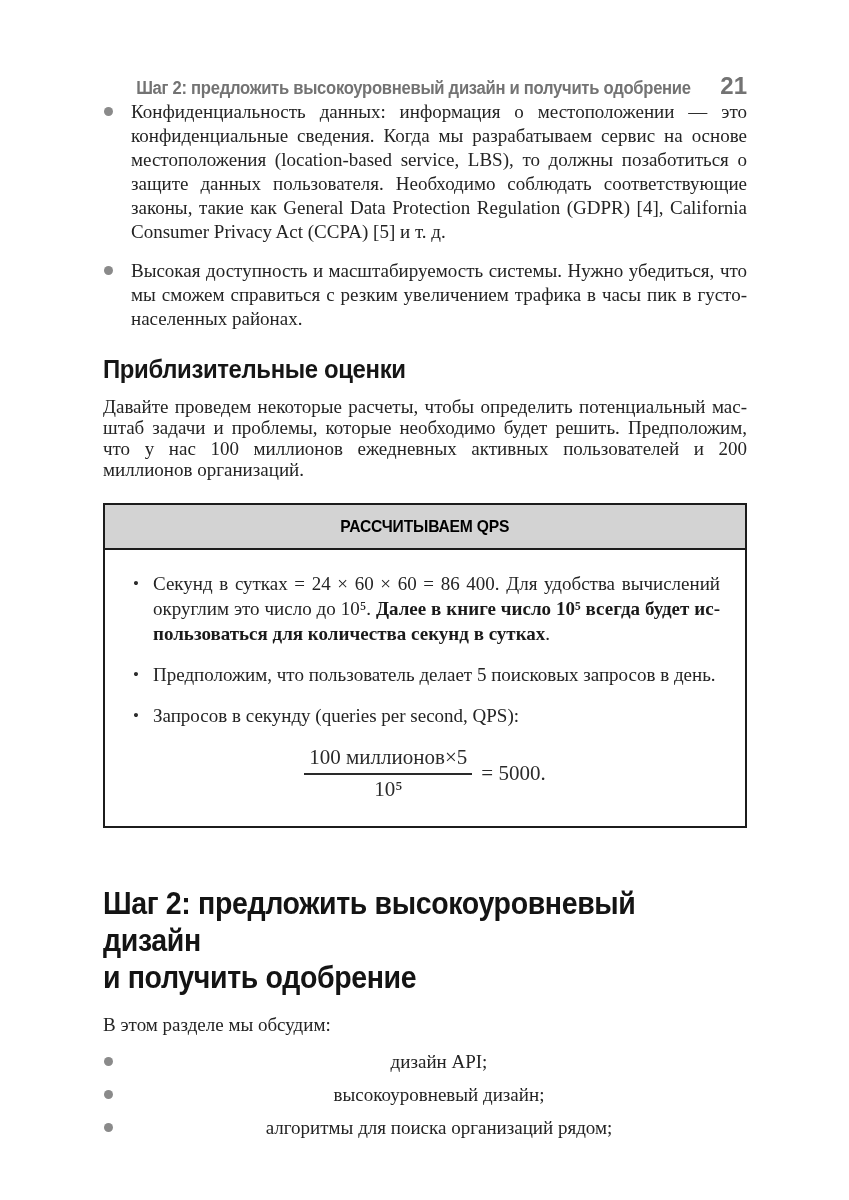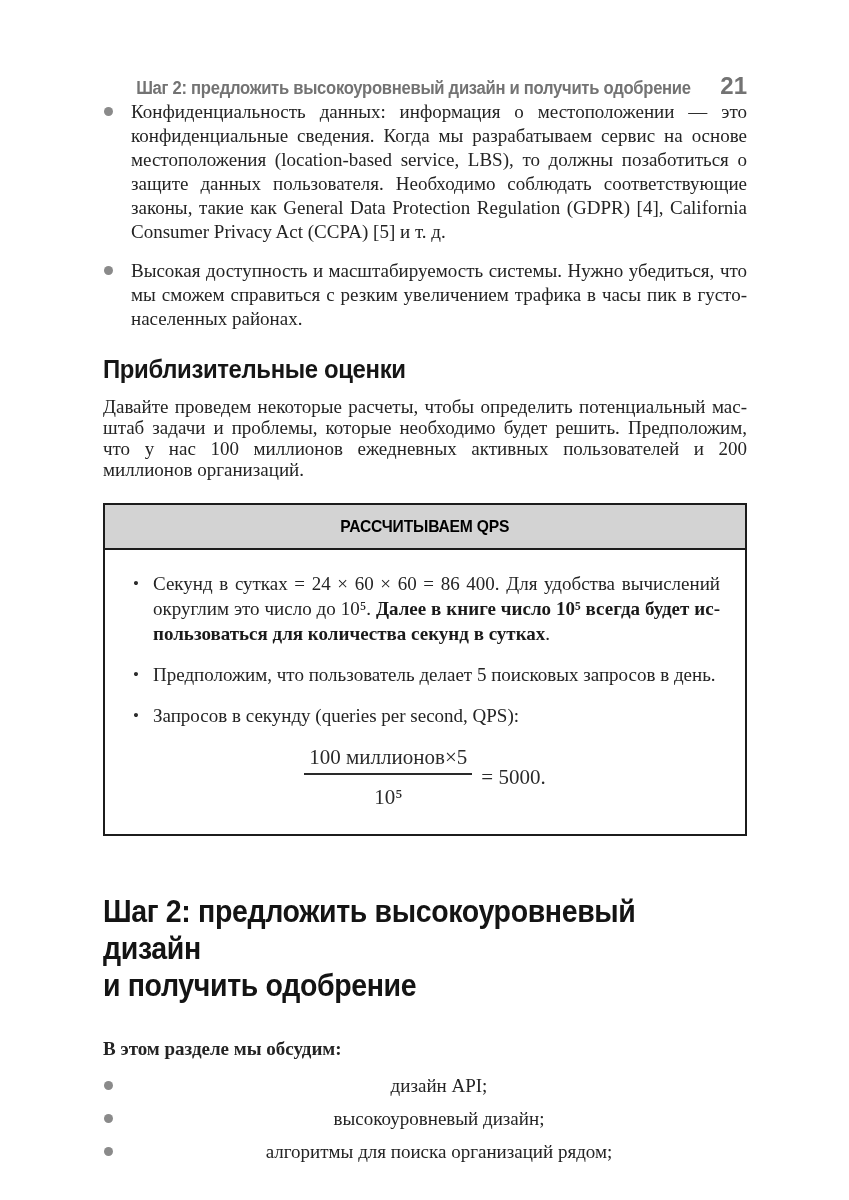--- a/index.html
+++ b/index.html
@@ -117,35 +117,35 @@
   
   .formula {
     margin-top: 17px;
     display: flex;
     justify-content: center;
     align-items: center;
     gap: 9px;
     font-size: 21px;
     color: #2a2a2a;
   }
-  .frac { display: inline-flex; flex-direction: column; align-items: center; gap: 8px; }
+  .frac { display: inline-flex; flex-direction: column; align-items: center; }
   .frac .num { padding: 0 5px 3px 5px; border-bottom: 2px solid #2a2a2a; }
   .frac .den { padding-top: 2px; }
 
   
   .step-heading {
     margin-top: 57px;
     font-family: "Liberation Sans", sans-serif;
     font-weight: 700;
     font-size: 31px;
     line-height: 37px;
     letter-spacing: -0.4px;
     color: #141414;
   }
-  .step-intro { margin-top: 33px; font-size: 19px; line-height: 24px; font-weight: bold; }
+  .step-intro { margin-top: 17px; font-size: 19px; line-height: 24px; }
   .step-bullets { margin-top: 13px; }
   .step-bullets .bullet-item + .bullet-item { margin-top: 9px; }
   .step-bullets .bullet-item { text-align: center; line-height: 24px; }
 </style>
 </head>
 <body>
 
 <div class="page">
   <div class="content">
 

